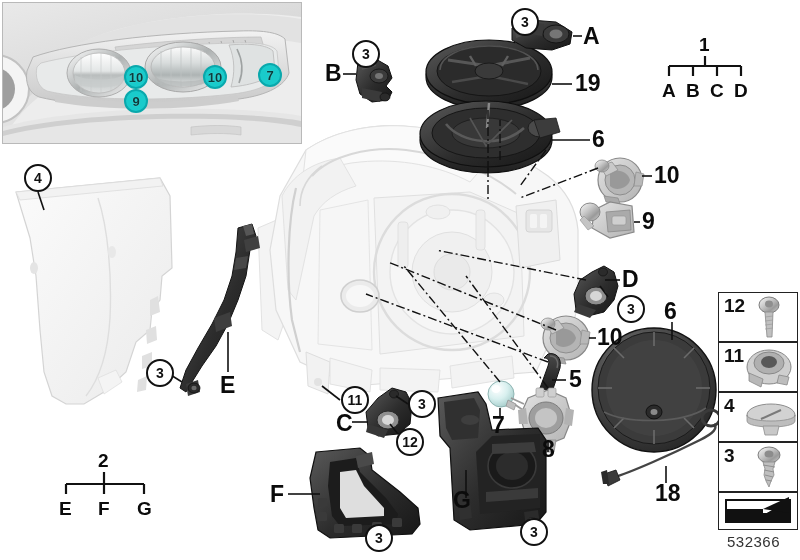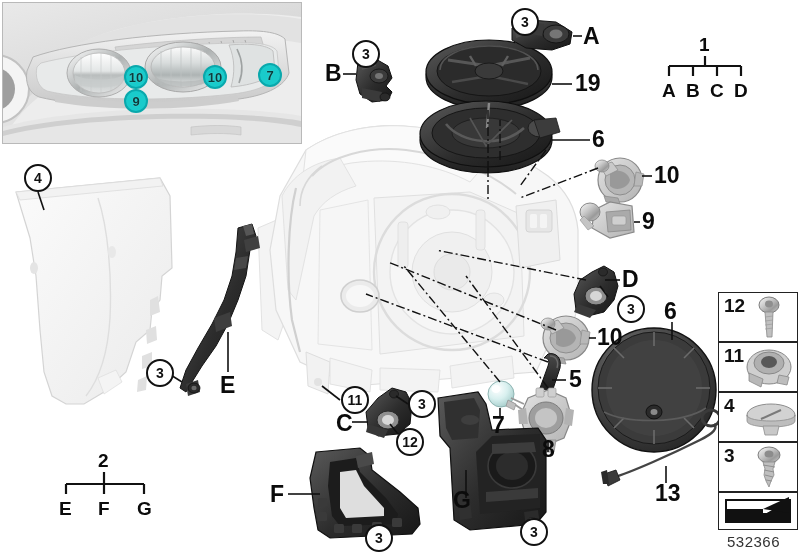--- a/index.html
+++ b/index.html
@@ -588,21 +588,21 @@
   <div class="lbl big" style="left:575px;top:72px">19</div>
   <div class="lbl big" style="left:592px;top:128px">6</div>
   <div class="lbl big" style="left:654px;top:164px">10</div>
   <div class="lbl big" style="left:642px;top:210px">9</div>
   <div class="lbl big" style="left:622px;top:268px">D</div>
   <div class="lbl big" style="left:664px;top:300px">6</div>
   <div class="lbl big" style="left:597px;top:326px">10</div>
   <div class="lbl big" style="left:569px;top:368px">5</div>
   <div class="lbl big" style="left:492px;top:414px">7</div>
   <div class="lbl big" style="left:542px;top:438px">8</div>
-  <div class="lbl big" style="left:655px;top:482px">13</div>
+  <div class="lbl big" style="left:655px;top:482px">18</div>
   <div class="lbl big" style="left:336px;top:412px">C</div>
   <div class="lbl big" style="left:220px;top:374px">E</div>
   <div class="lbl big" style="left:270px;top:483px">F</div>
   <div class="lbl big" style="left:453px;top:489px">G</div>
 
   <div class="callout c28" style="left:511px;top:8px">3</div>
   <div class="callout c28" style="left:352px;top:40px">3</div>
   <div class="callout c28" style="left:24px;top:164px">4</div>
   <div class="callout c28" style="left:146px;top:359px">3</div>
   <div class="callout c28" style="left:617px;top:295px">3</div>

